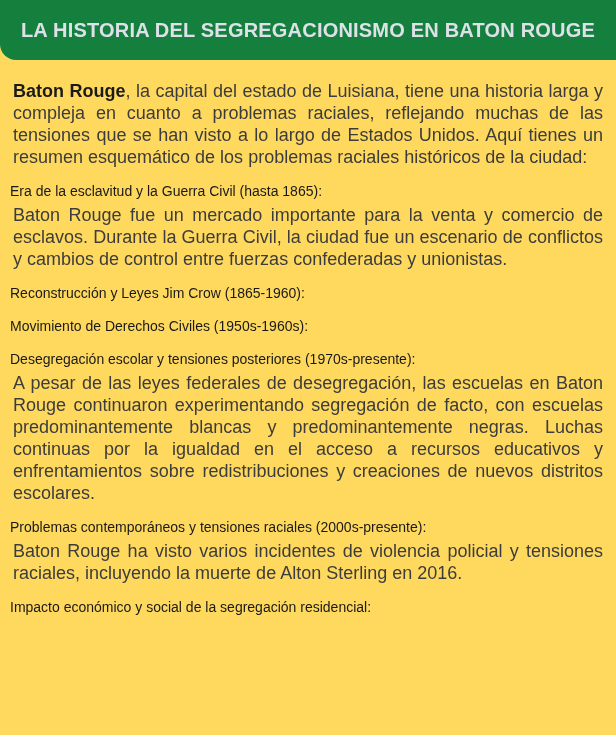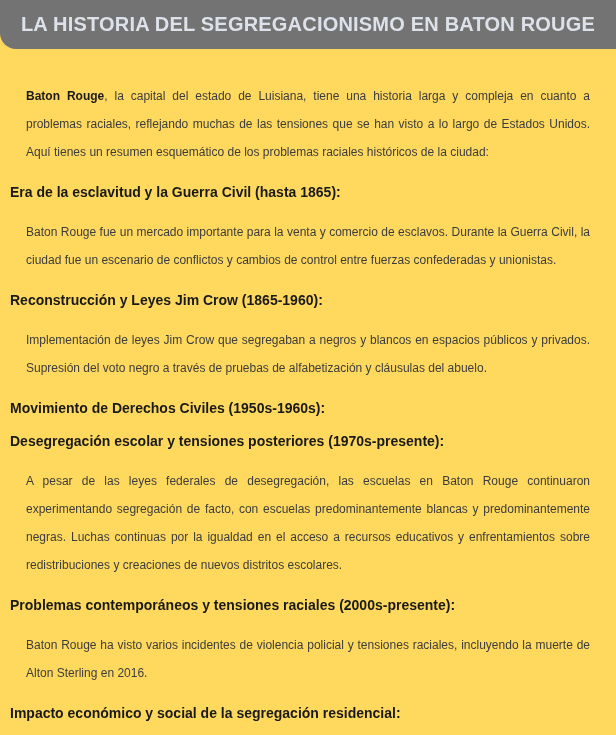--- a/index.html
+++ b/index.html
@@ -10,57 +10,57 @@
   }
   .page {
     position: relative;
     width: 616px;
     height: 735px;
     background: #ffd95e;
     overflow: hidden;
   }
   .header-bar {
     width: 616px;
-    height: 49px;
-    background: #737373;
+    height: 60px;
+    background: #15803d;
     border-radius: 0 0 0 16px;
     display: flex;
     align-items: center;
     justify-content: center;
     box-sizing: border-box;
     padding: 8px 14px;
   }
   .header-title {
     color: #dde2ea;
     font-size: 20px;
     font-weight: 700;
     letter-spacing: 0.2px;
     white-space: nowrap;
   }
   .content {
     padding: 17px 10px 0 10px;
   }
   .para {
-    font-size: 12px;
-    line-height: 28px;
+    font-size: 18px;
+    line-height: 22px;
     color: #3c3c3c;
     text-align: justify;
-    margin: 16px;
+    margin: 3px;
   }
   .intro-bold {
     font-weight: 700;
     color: #1a1a1a;
   }
   .section {
     margin-top: 13px;
   }
   .section-heading {
     font-size: 14px;
     line-height: 20px;
-    font-weight: 700;
+    font-weight: 400;
     color: #191919;
     margin: 0;
     text-align: left;
   }
 </style>
 </head>
 <body>
 
 <div class="page">
 
@@ -72,21 +72,20 @@
 
     <p class="para"><span class="intro-bold">Baton Rouge</span><span>, la capital del estado de Luisiana, tiene una historia larga y compleja en cuanto a problemas raciales, reflejando muchas de las tensiones que se han visto a lo largo de Estados Unidos. Aquí tienes un resumen esquemático de los problemas raciales históricos de la ciudad:</span></p>
 
     <div class="section">
       <p class="section-heading">Era de la esclavitud y la Guerra Civil (hasta 1865):</p>
       <p class="para">Baton Rouge fue un mercado importante para la venta y comercio de esclavos. Durante la Guerra Civil, la ciudad fue un escenario de conflictos y cambios de control entre fuerzas confederadas y unionistas.</p>
     </div>
 
     <div class="section">
       <p class="section-heading">Reconstrucción y Leyes Jim Crow (1865-1960):</p>
-      <p class="para">Implementación de leyes Jim Crow que segregaban a negros y blancos en espacios públicos y privados. Supresión del voto negro a través de pruebas de alfabetización y cláusulas del abuelo.</p>
     </div>
 
     <div class="section">
       <p class="section-heading">Movimiento de Derechos Civiles (1950s-1960s):</p>
     </div>
 
     <div class="section">
       <p class="section-heading">Desegregación escolar y tensiones posteriores (1970s-presente):</p>
       <p class="para">A pesar de las leyes federales de desegregación, las escuelas en Baton Rouge continuaron experimentando segregación de facto, con escuelas predominantemente blancas y predominantemente negras. Luchas continuas por la igualdad en el acceso a recursos educativos y enfrentamientos sobre redistribuciones y creaciones de nuevos distritos escolares.</p>
     </div>

